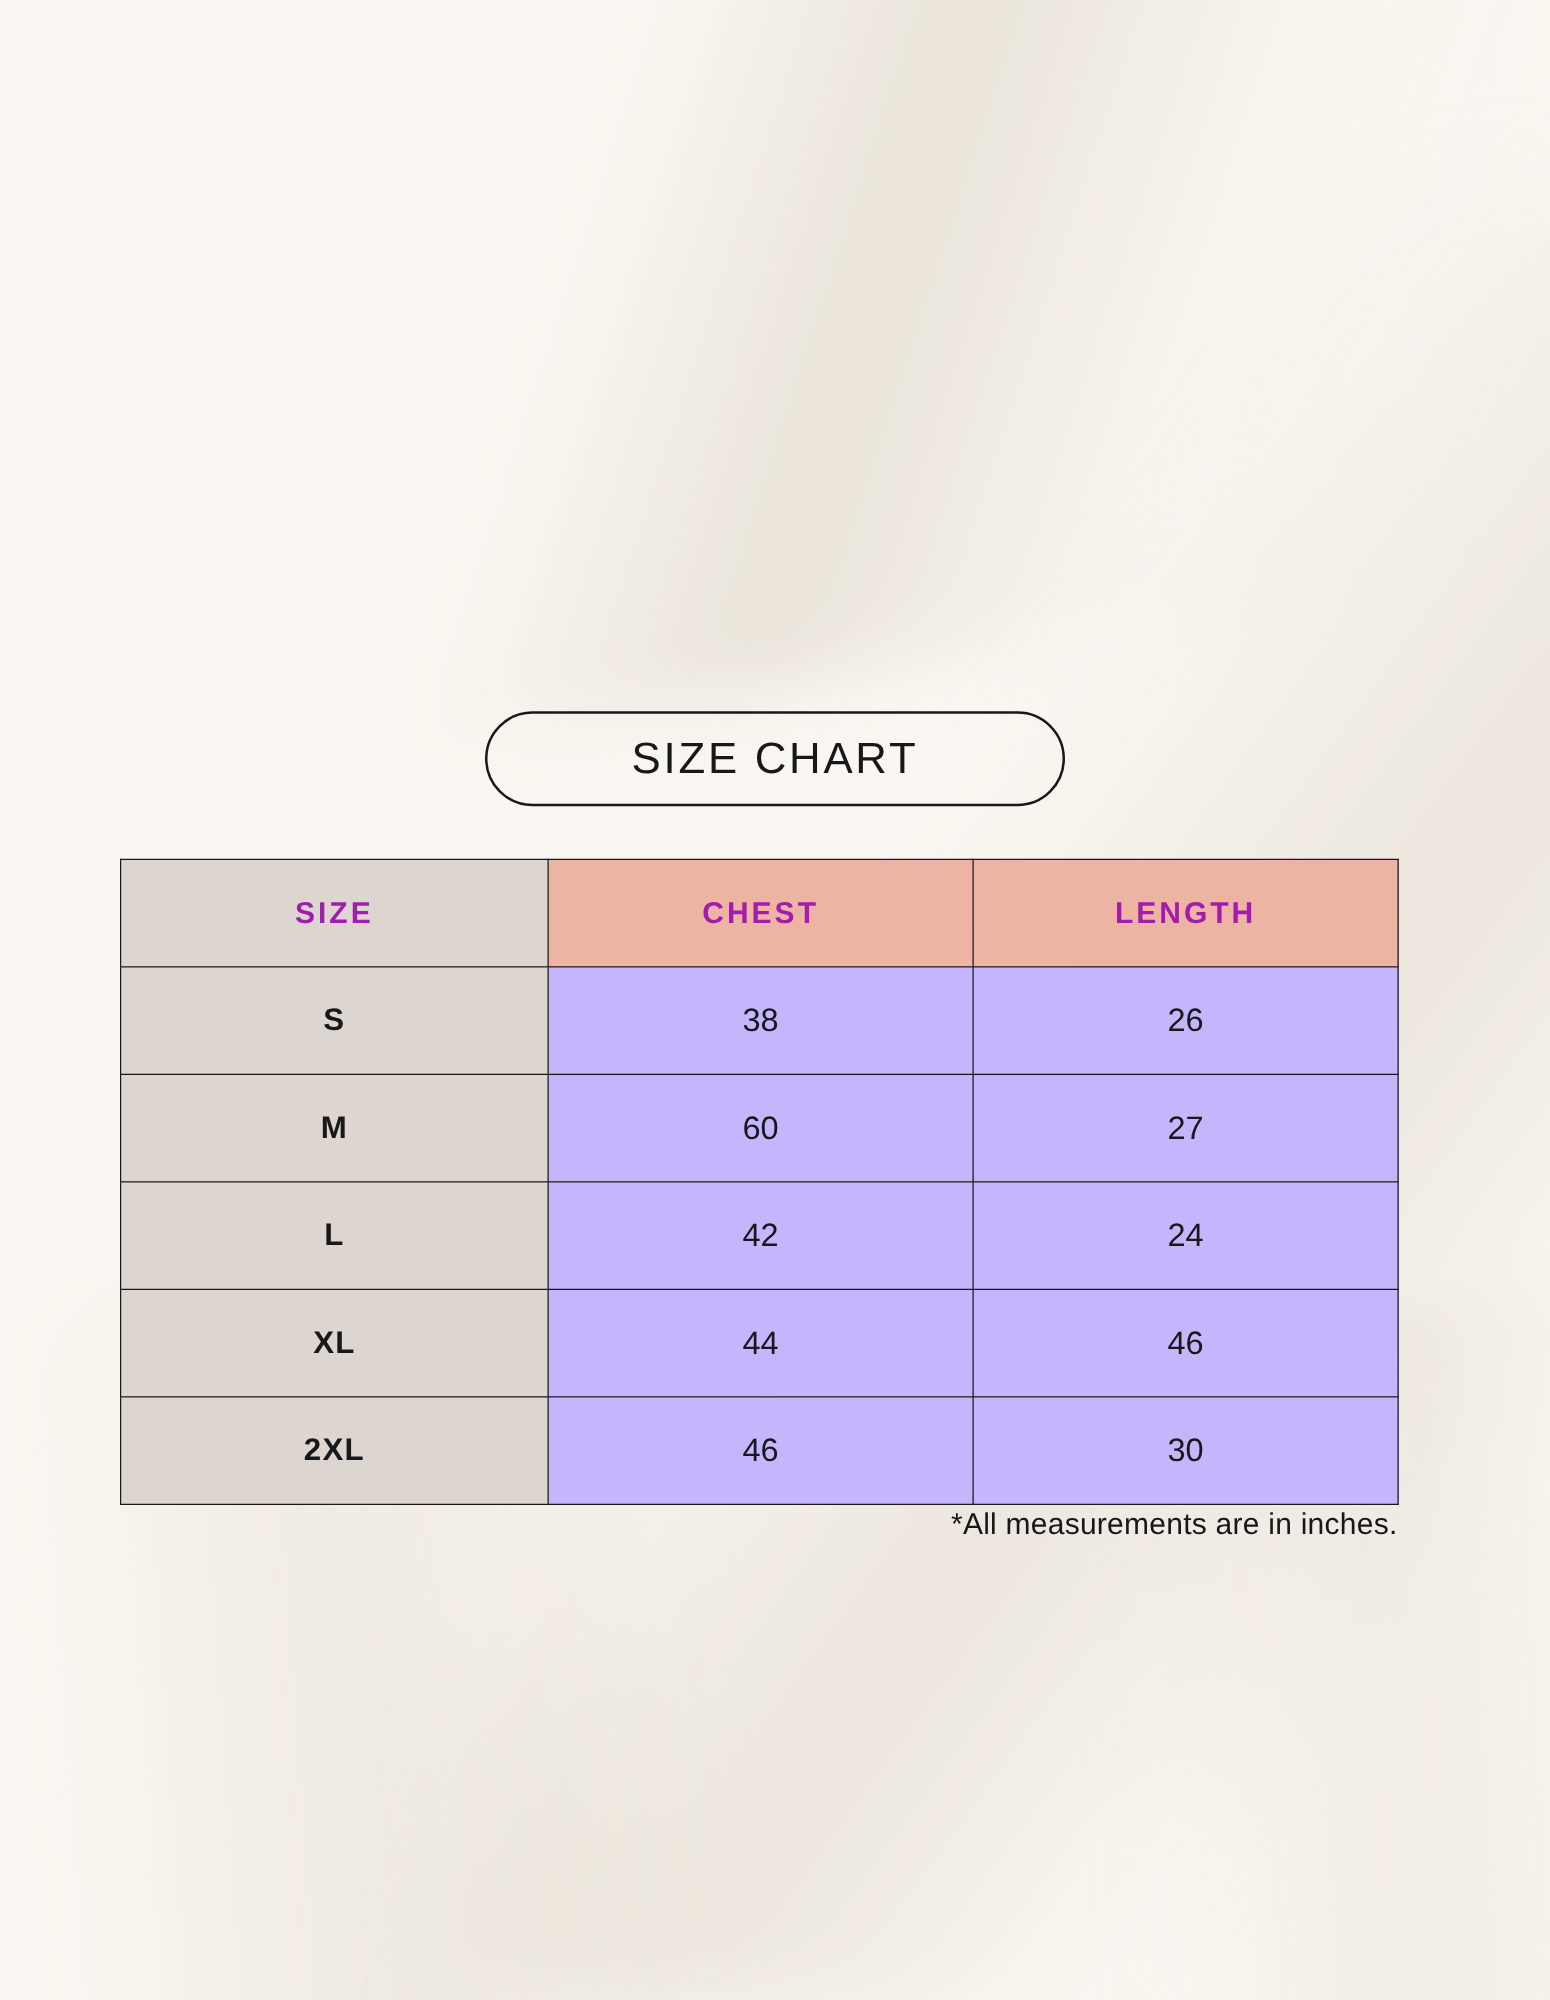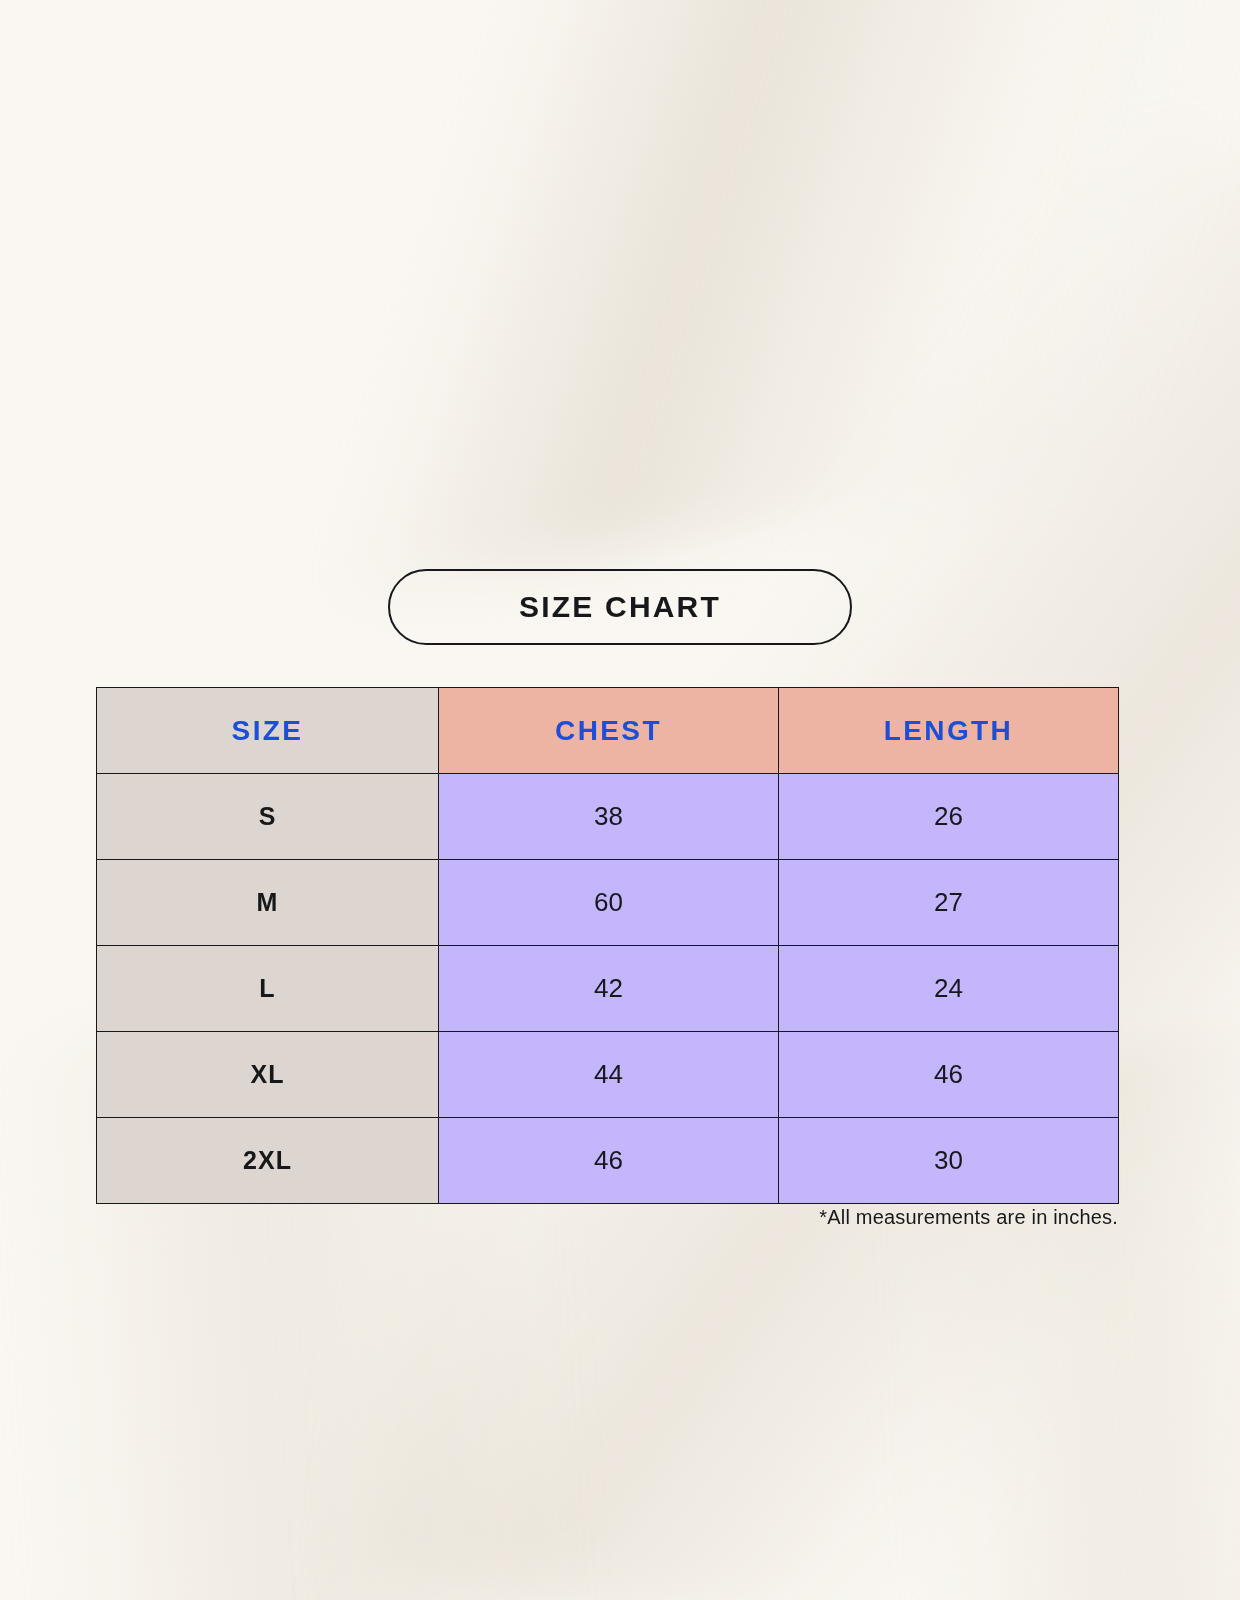--- a/index.html
+++ b/index.html
@@ -95,24 +95,24 @@
     height: 76px;
     border: 2px solid #17181a;
     border-radius: 40px;
     display: flex;
     align-items: center;
     justify-content: center;
     box-sizing: border-box;
     background: transparent;
   }
   .pill span {
-    font-size: 30px;
+    font-size: 35px;
     letter-spacing: 2.2px;
     color: #17181a;
-    font-weight: 700;
+    font-weight: 400;
   }
 
   .table-wrap {
     position: absolute;
     top: 687px;
     left: 96px;
     width: 1022px;
   }
   table.size-table {
     border-collapse: collapse;
@@ -123,24 +123,24 @@
     border: 1.6px solid #17181a;
     height: 85px;
     text-align: center;
     vertical-align: middle;
     padding: 0;
   }
   col.c-size { width: 342px; }
   col.c-val  { width: 340px; }
 
   thead th {
-    font-size: 28px;
+    font-size: 24px;
     letter-spacing: 2.4px;
     font-weight: bold;
-    color: #1d4ed8;
+    color: #a21caf;
   }
   thead th.h-size { background: #ddd6d0; }
   thead th.h-chest, thead th.h-length { background: #edb4a3; }
 
   tbody td.size-cell {
     background: #ddd6d0;
     font-size: 25px;
     font-weight: bold;
     letter-spacing: 1px;
     color: #17181a;
@@ -151,21 +151,21 @@
     font-weight: 400;
     color: #17181a;
   }
 
   .footnote {
     position: absolute;
     top: 1206px;
     left: 96px;
     width: 1022px;
     text-align: right;
-    font-size: 20px;
+    font-size: 24px;
     color: #17181a;
     font-weight: 500;
     letter-spacing: 0.2px;
   }
 </style>
 </head>
 <body>
 
 <div class="sheet">
 

